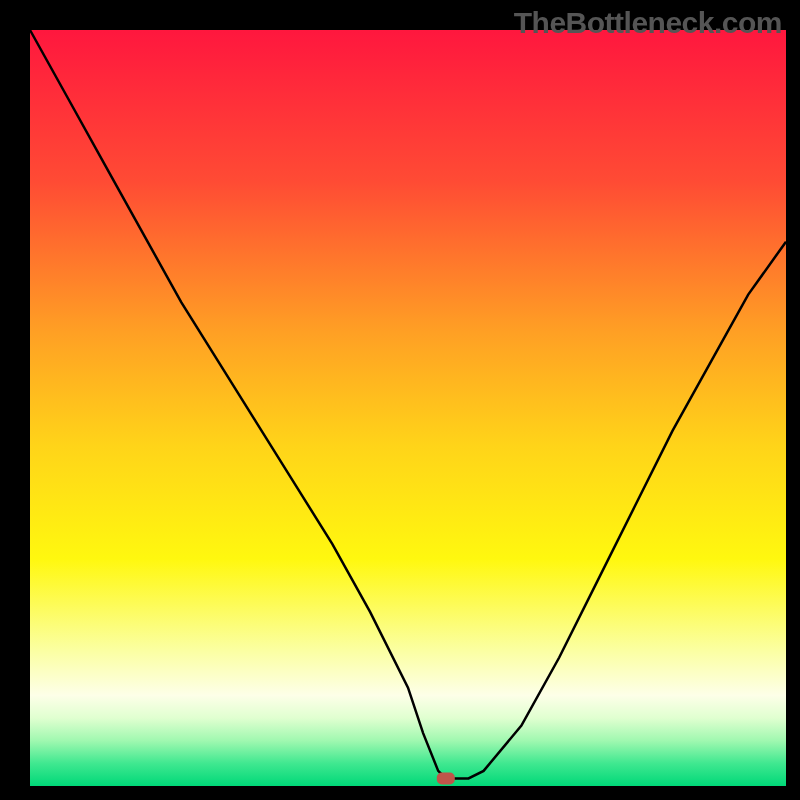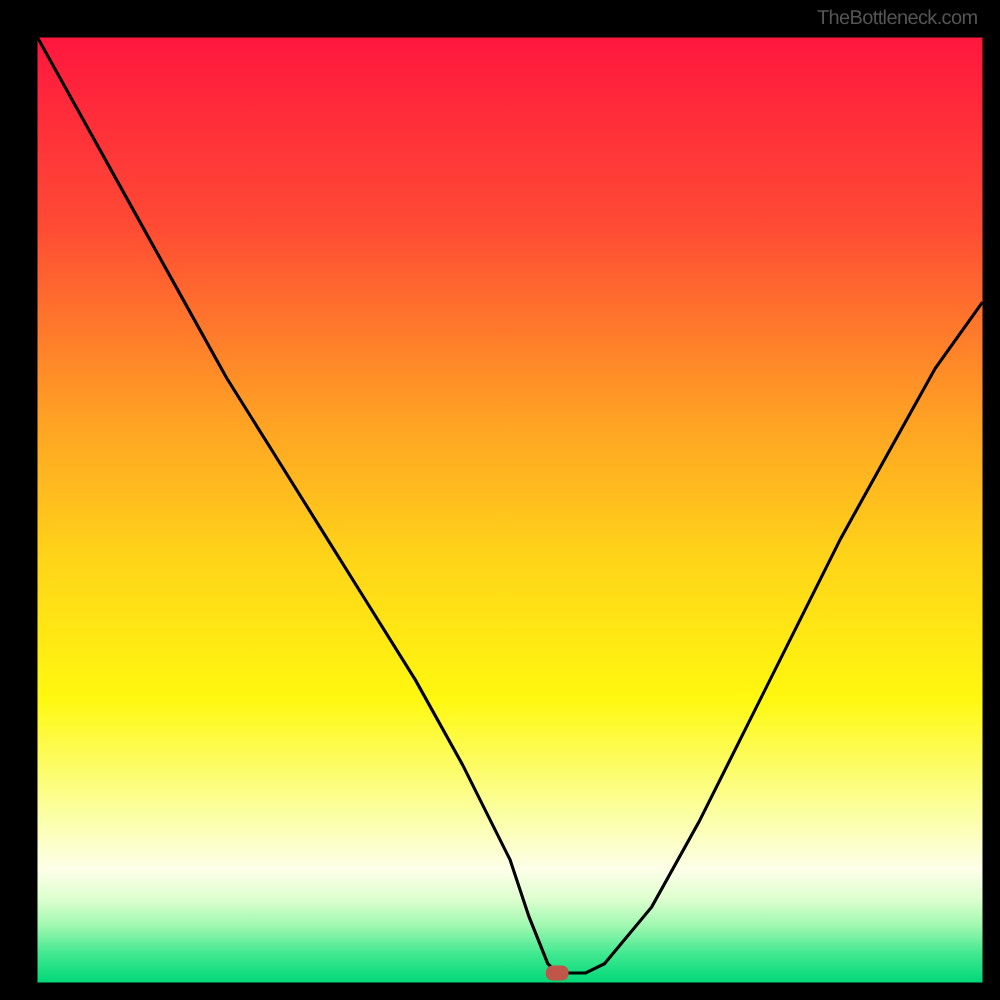--- a/index.html
+++ b/index.html
@@ -14,22 +14,22 @@
   .container {
     position: relative;
     width: 800px;
     height: 800px;
   }
   .attribution {
     position: absolute;
     top: 6px;
     right: 18px;
     color: #555;
-    font-size: 16px;
-    font-weight: normal;
+    font-size: 30px;
+    font-weight: bold;
     z-index: 10;
     letter-spacing: -0.5px;
   }
   svg {
     display: block;
   }
 </style>
 </head>
 <body>
 

